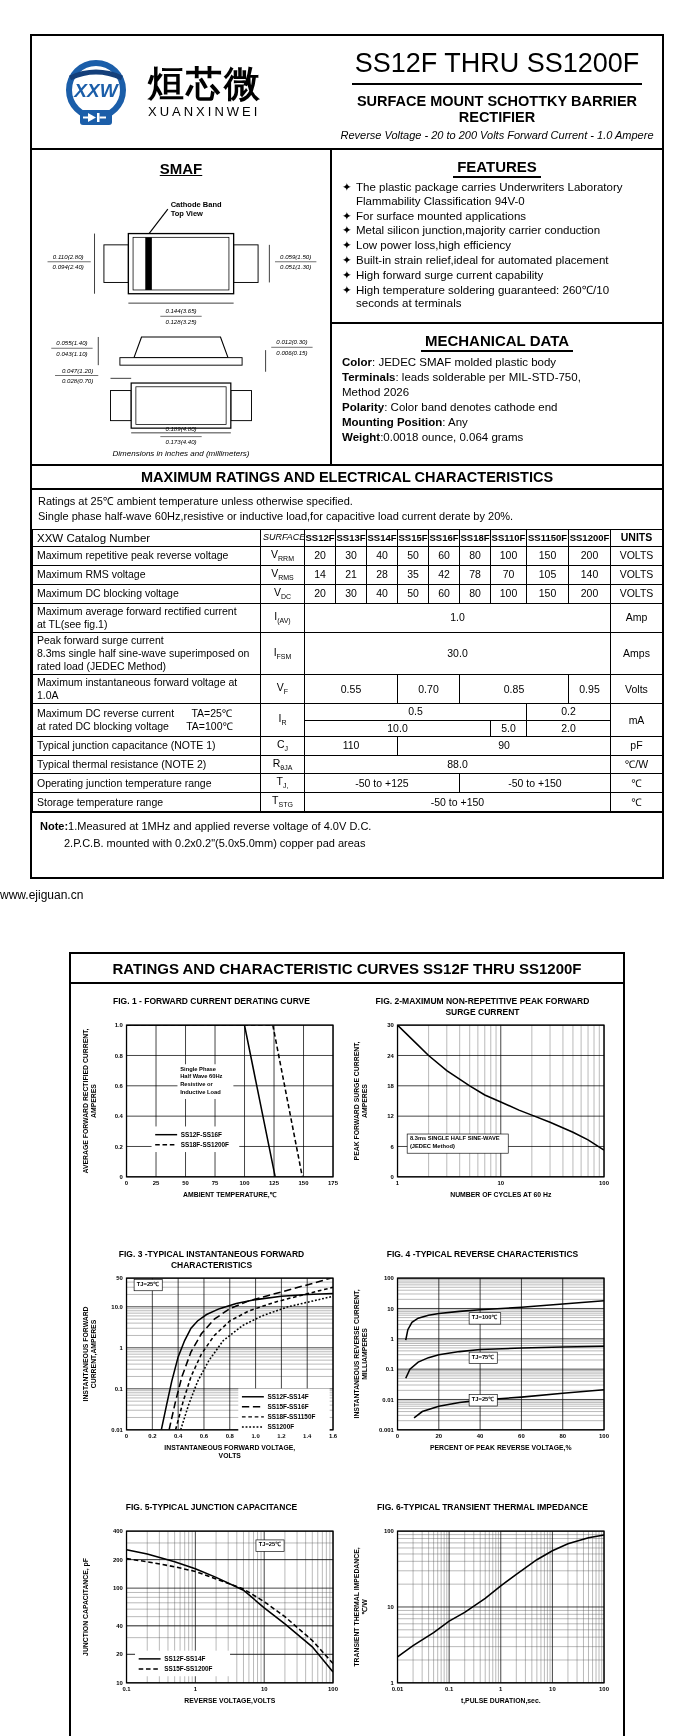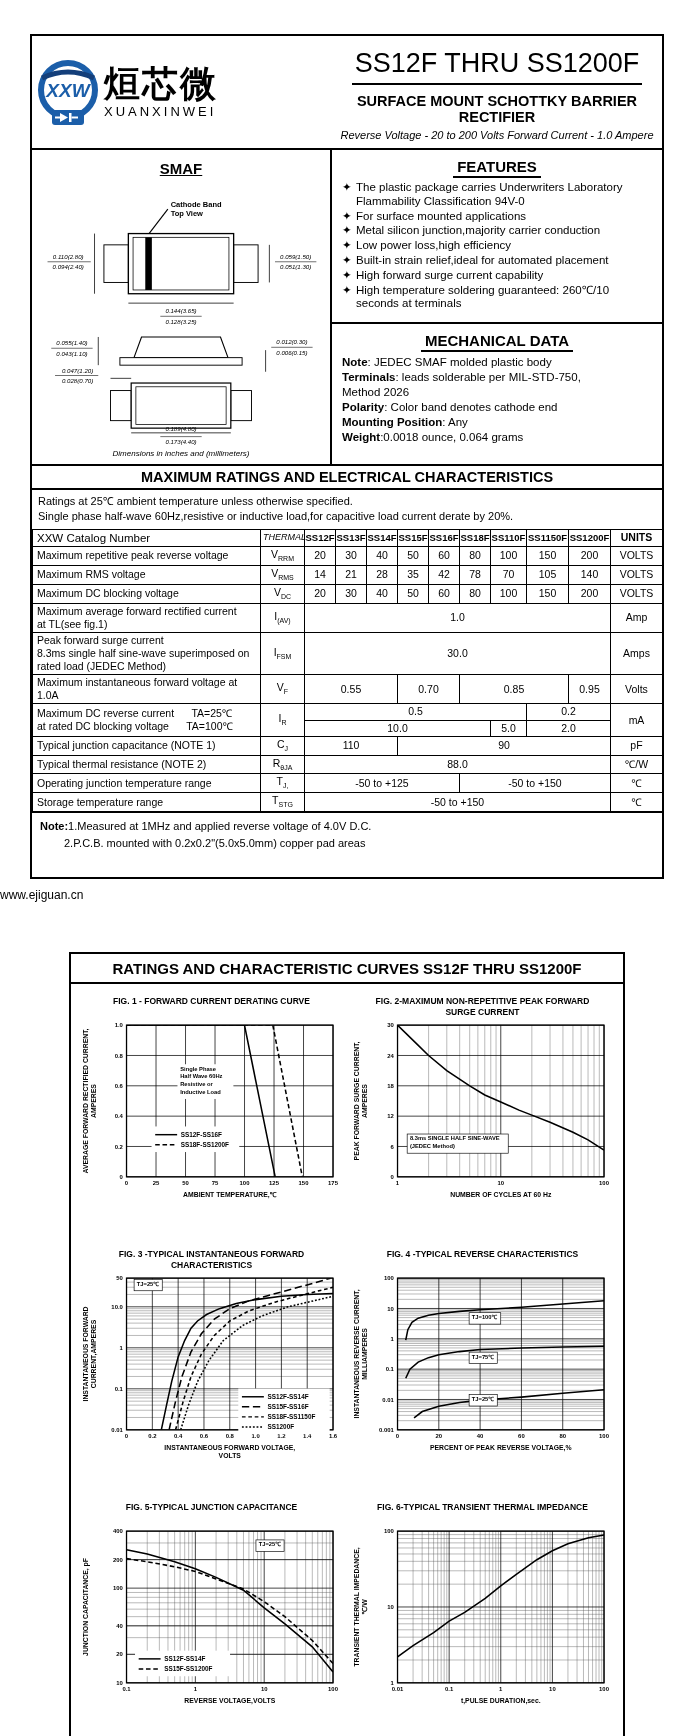--- a/index.html
+++ b/index.html
@@ -1,21 +1,21 @@
 <!DOCTYPE html>
 <html><head>
 <meta charset="utf-8">
 <style>
   * { box-sizing: border-box; margin: 0; padding: 0; }
   html,body { background:#ffffff; width:694px; font-family:"Liberation Sans", sans-serif; color:#000; }
   body { height:1736px; position:relative; }
 
   .page1 { width:634px; margin:34px auto 0; border:2px solid #000; background:#fff; }
   .p1-header { display:flex; border-bottom:2px solid #000; height:114px; }
-  .logo-box { width:300px; display:flex; align-items:center; padding-left:0; gap:0; }
+  .logo-box { width:300px; display:flex; align-items:center; padding-left:28px; gap:16px; }
   .logo-cjk { font-size:36px; font-weight:bold; letter-spacing:2px; line-height:1; }
   .logo-en { font-size:13px; letter-spacing:3px; margin-top:2px; }
   .title-box { flex:1; text-align:center; padding-top:12px; }
   .doc-title { font-size:27px; font-weight:normal; }
   .doc-title-rule { border-bottom:2px solid #000; width:88%; margin:4px auto 8px; }
   .doc-subtitle { font-size:14.5px; font-weight:bold; }
   .doc-tagline { font-size:11px; font-style:italic; margin-top:4px; }
 
   .p1-mid { display:flex; }
   .pkg-col { width:300px; border-right:2px solid #000; padding:6px 2px 2px; }
@@ -168,21 +168,21 @@
             </div>
             <div class="feat-item">
               <span class="feat-bullet">✦</span>
               <span>High temperature soldering guaranteed: 260℃/10 seconds at terminals</span>
             </div>
           </div>
       </div>
       <div class="mech-box">
         <div class="sec-title"><span>MECHANICAL DATA</span></div>
         <div id="mech-list">
-            <div class="mech-line"><b>Note</b><span>: JEDEC SMAF molded plastic body</span></div>
+            <div class="mech-line"><b>Color</b><span>: JEDEC SMAF molded plastic body</span></div>
             <div class="mech-line"><b>Terminals</b><span>: leads solderable per MIL-STD-750,</span></div>
             <div class="mech-line"><span>Method 2026</span></div>
             <div class="mech-line"><b>Polarity</b><span>: Color band denotes cathode end</span></div>
             <div class="mech-line"><b>Mounting Position</b><span>: Any</span></div>
             <div class="mech-line"><b>Weight</b><span>:0.0018 ounce, 0.064 grams</span></div>
           </div>
       </div>
     </div>
   </div>
 
@@ -204,21 +204,21 @@
           <col style="width: 31px;">
           <col style="width: 31px;">
           <col style="width: 36px;">
           <col style="width: 42px;">
           <col style="width: 42px;">
           <col style="width: 52px;">
         </colgroup>
         <tbody>
           <tr>
             <td class="lbl" style="font-size: 11.5px;">XXW Catalog Number</td>
-            <td class="symh">THERMAL</td>
+            <td class="symh">SURFACE</td>
             <td class="devh">SS12F</td>
             <td class="devh">SS13F</td>
             <td class="devh">SS14F</td>
             <td class="devh">SS15F</td>
             <td class="devh">SS16F</td>
             <td class="devh">SS18F</td>
             <td class="devh">SS110F</td>
             <td class="devh">SS1150F</td>
             <td class="devh">SS1200F</td>
             <td class="unitsh">UNITS</td>

